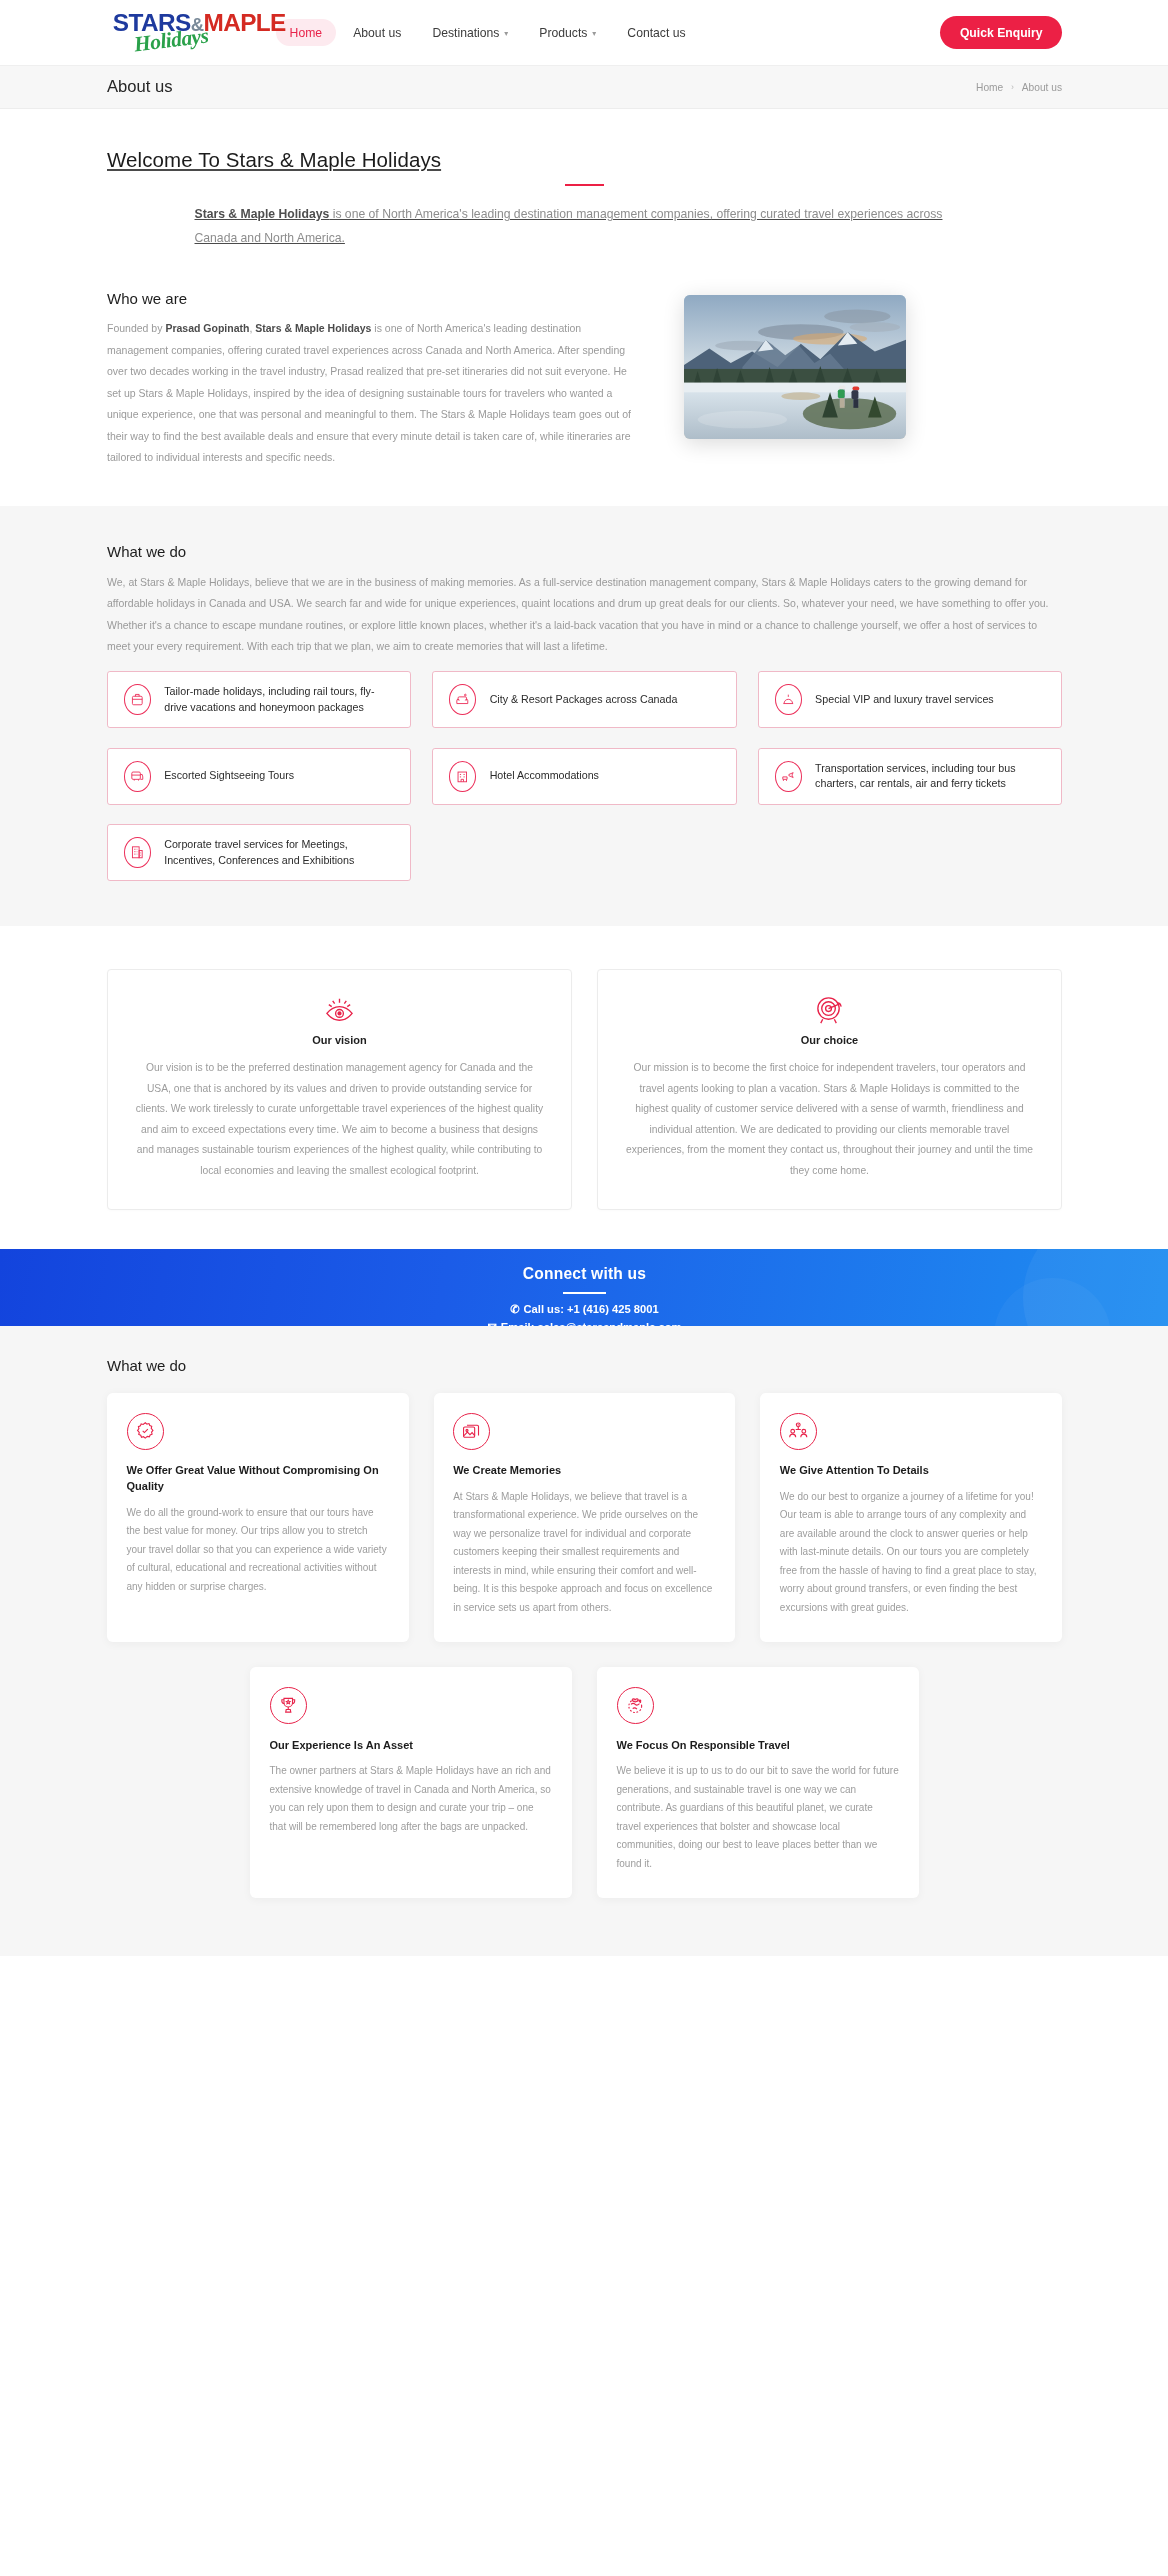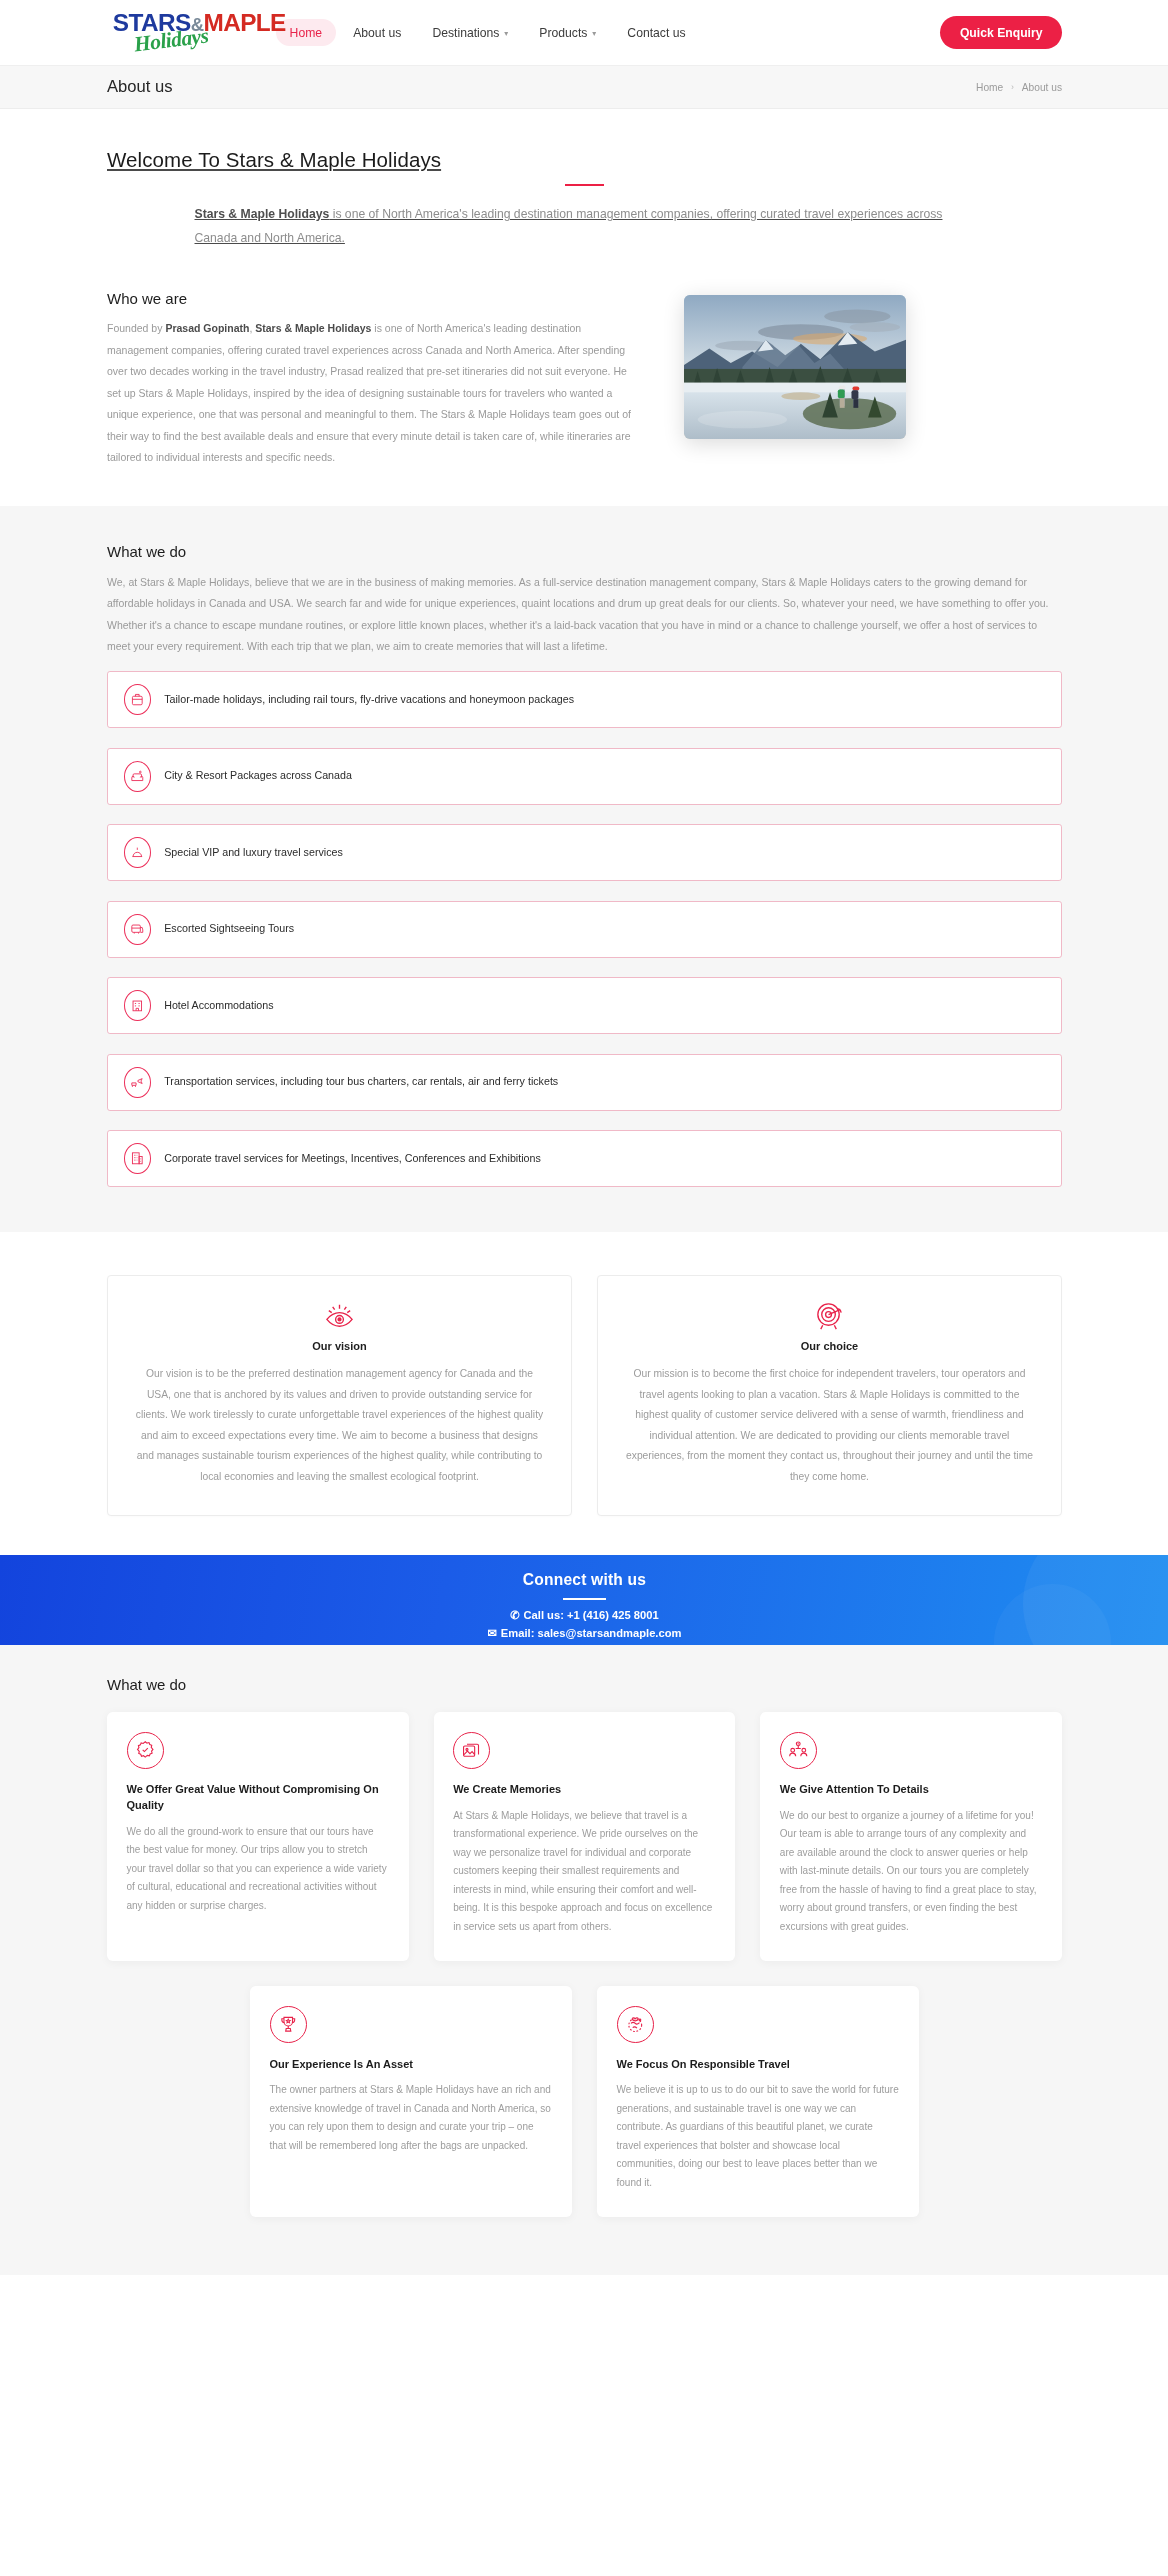--- a/index.html
+++ b/index.html
@@ -112,21 +112,21 @@
     position: relative;
     background: linear-gradient(#b9cede, #dfe8ee);
   }
   .photo svg { display: block; width: 100%; height: 100%; }
 
   
   .whatwedo { background: #f6f6f6; padding: 37px 107px 45px; }
   .whatwedo .body-txt { margin-bottom: 13.6px; }
   .emph { font-size: 10.5px; line-height: 1.95; color: #3d3d3d; font-weight: 700; margin-bottom: 21.4px; max-width: 975px; }
 
-  .svc-grid { display: grid; grid-template-columns: 1fr; gap: 19.5px 21.4px; margin-top: 7px; }
+  .svc-grid { display: grid; grid-template-columns: 1fr 1fr 1fr; gap: 19.5px 21.4px; margin-top: 7px; }
   .svc-card {
     background: #fff;
     border: 1px solid #f0b9c7;
     border-radius: 2.9px;
     min-height: 57px;
     display: flex; align-items: center; gap: 13.6px;
     padding: 9.7px 15.6px;
   }
   .svc-ico {
     width: 27px; height: 31px; flex: 0 0 27px;
@@ -143,21 +143,21 @@
     padding: 23.4px 25px 27px; text-align: center;
     box-shadow: 0 1px 2.9px rgba(0,0,0,0.02);
   }
   .vm-ico { width: 33px; height: 33px; margin: 0 auto 7.8px; }
   .vm-ico svg { width: 33px; height: 33px; }
   .vm-title { font-size: 11px; font-weight: 700; color: #1e1e1e; margin-bottom: 11.7px; }
   .vm-body { font-size: 10.3px; line-height: 2.0; color: #9c9c9c; }
 
   
   .connect {
-    height: 90px;
+    height: 77px;
     background: linear-gradient(100deg, #1344dd 0%, #1b5ce8 38%, #1f8ef1 100%);
     color: #fff;
     text-align: center;
     padding-top: 16.6px;
     position: relative;
     overflow: hidden;
   }
   .connect .circ1 {
     position: absolute; right: -29px; top: -39px; width: 175px; height: 175px;
     border-radius: 50%; background: rgba(255,255,255,0.05);

